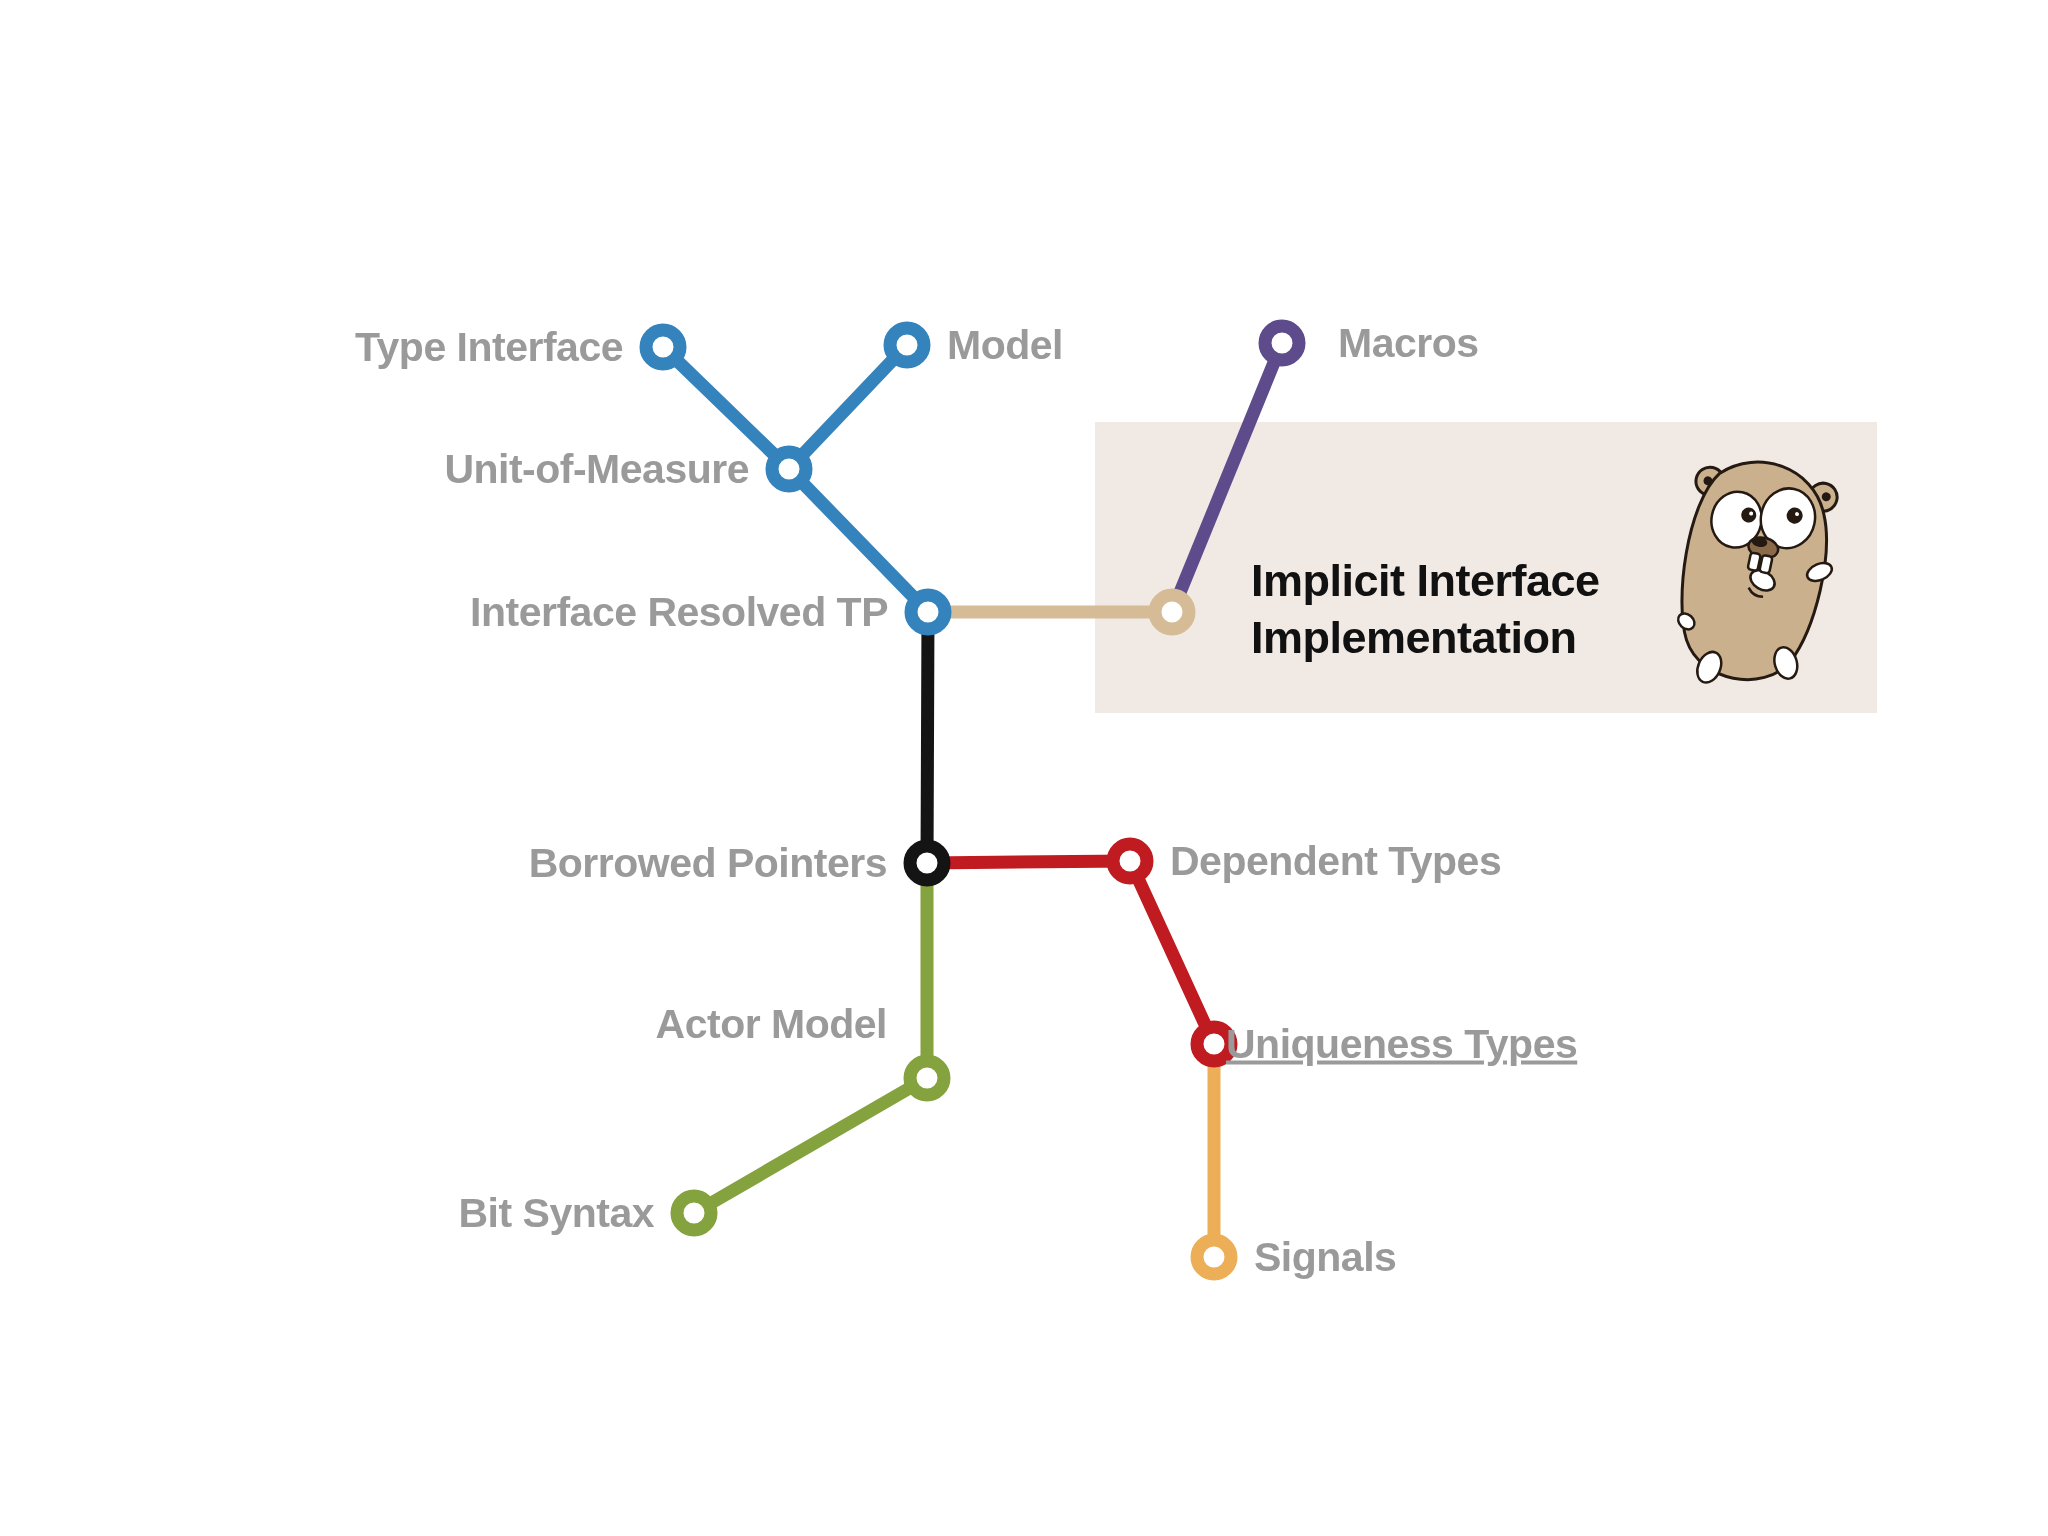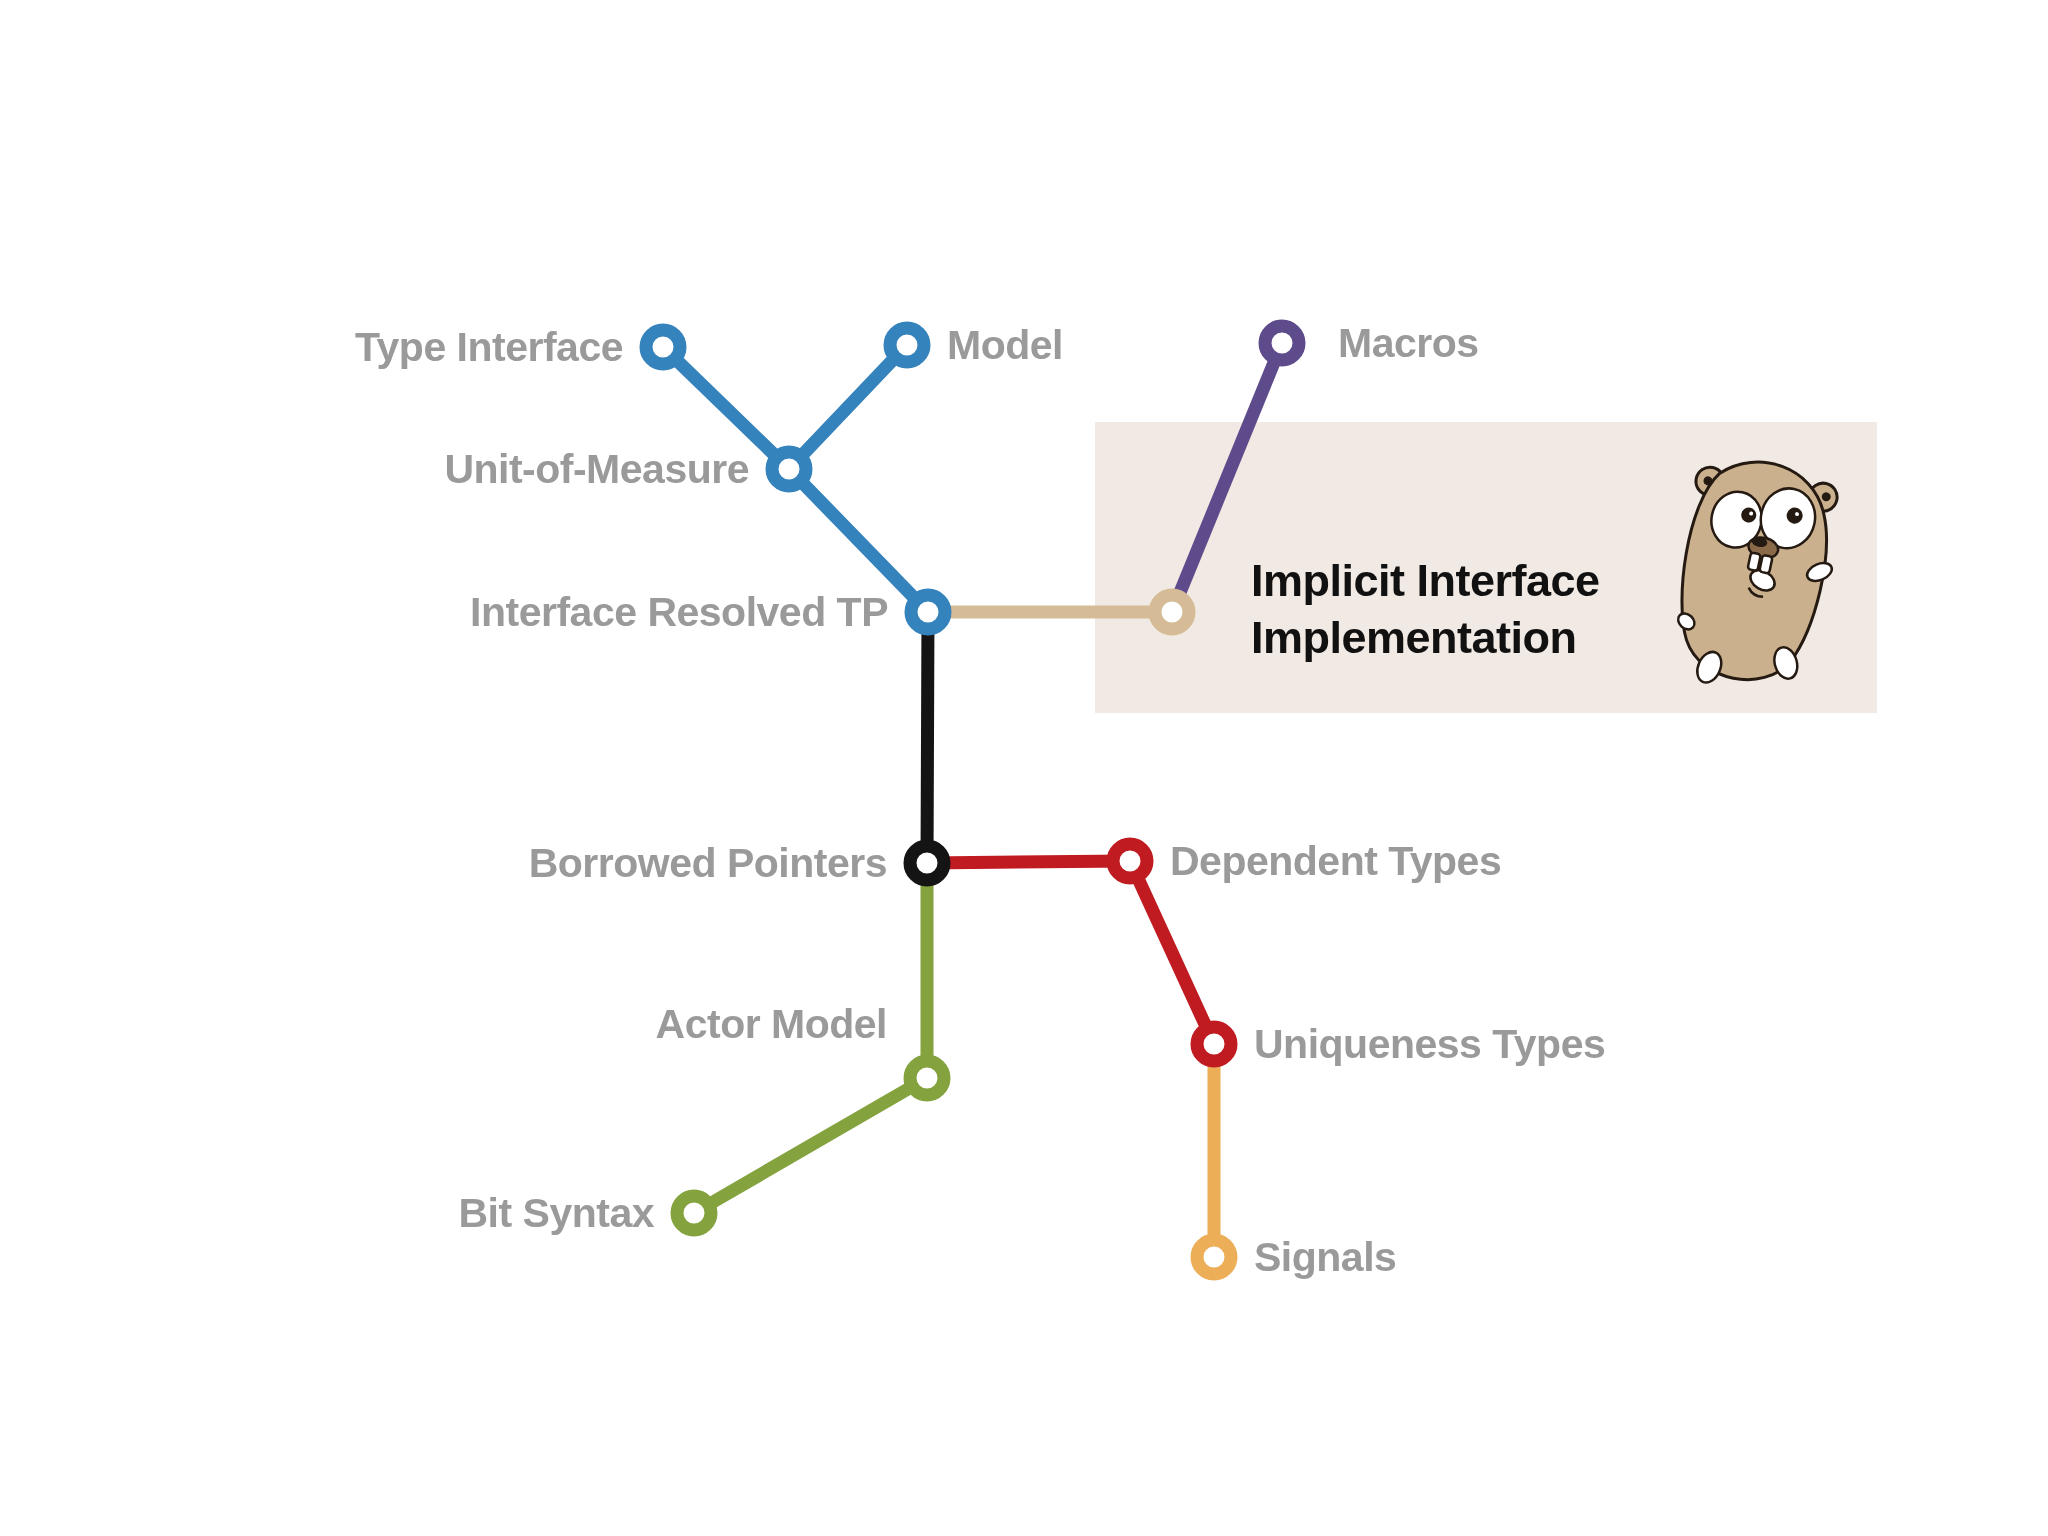--- a/index.html
+++ b/index.html
@@ -114,16 +114,16 @@
   </div>
 
 <div class="node-label" style="top: 347px; right: 1425px;">Type Interface</div>
     <div class="node-label" style="top: 345px; left: 947px;">Model</div>
     <div class="node-label" style="top: 343px; left: 1322px; margin-left: 16px;">Macros</div>
     <div class="node-label" style="top: 469px; right: 1299px;">Unit-of-Measure</div>
     <div class="node-label" style="top: 612px; right: 1160px;">Interface Resolved TP</div>
     <div class="node-label" style="top: 863px; right: 1161px; margin-left: 24px;">Borrowed Pointers</div>
     <div class="node-label" style="top: 861px; left: 1170px;">Dependent Types</div>
     <div class="node-label" style="top: 1012px; right: 1161px; margin-top: 12px;">Actor Model</div>
-    <div class="node-label" style="top: 1044px; left: 1254px;">Uniqueness Types</div>
+    <div class="node-label" style="top: 1044px; left: 1226px; text-decoration: underline;">Uniqueness Types</div>
     <div class="node-label" style="top: 1213px; right: 1394px; margin-left: 31px;">Bit Syntax</div>
     <div class="node-label" style="top: 1257px; left: 1254px;">Signals</div>
   </div>
 
 </body></html>

